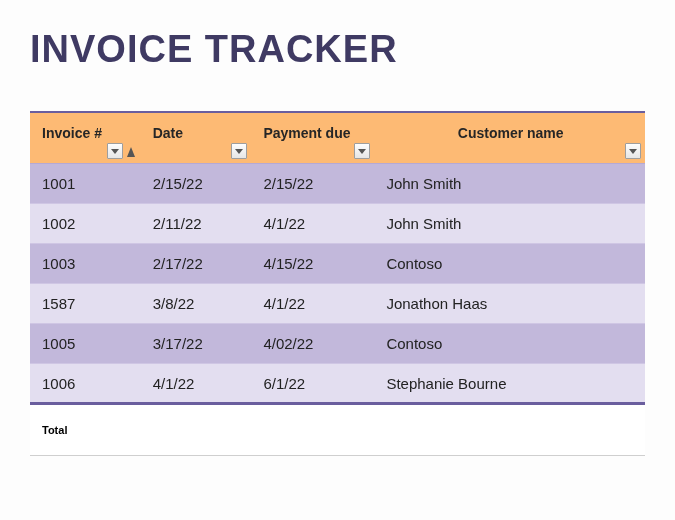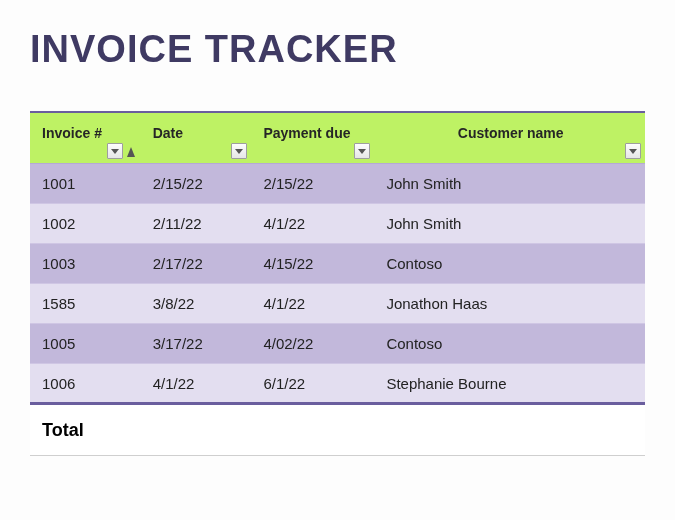--- a/index.html
+++ b/index.html
@@ -16,21 +16,21 @@
     letter-spacing: 1px;
     color: #3f3a63;
     margin-bottom: 40px;
   }
   table {
     width: 100%;
     border-collapse: collapse;
     border-top: 2px solid #6a5e9e;
   }
   thead th {
-    background: #bef264;
+    background: #fdba74;
     text-align: left;
     font-weight: 700;
     font-size: 14px;
     color: #262626;
     padding: 12px 10px 22px 12px;
     border-bottom: 1px solid #b5a9d4;
     position: relative;
     height: 40px;
     vertical-align: top;
   }
@@ -43,21 +43,21 @@
     height: 40px;
   }
   tbody tr.band-a td { background: #c2b8db; }
   tbody tr.band-b td { background: #e3def0; }
   td.center-c { text-align: left; }
   tfoot td {
     background: #fff;
     border-top: 3px solid #6a5e9e;
     border-bottom: 1px solid #cfcfcf;
     font-weight: 700;
-    font-size: 18px;
+    font-size: 11px;
     padding: 14px 12px;
     height: 52px;
   }
   col.c-inv  { width: 18%; }
   col.c-date { width: 18%; }
   col.c-due  { width: 20%; }
   col.c-cust { width: 44%; }
 
   .filter {
     position: absolute;
@@ -151,21 +151,21 @@
         <td>4/1/22</td>
         <td class="center-c">John Smith</td>
       </tr>
       <tr class="band-a">
         <td>1003</td>
         <td>2/17/22</td>
         <td>4/15/22</td>
         <td class="center-c">Contoso</td>
       </tr>
       <tr class="band-b">
-        <td>1585</td>
+        <td>1587</td>
         <td>3/8/22</td>
         <td>4/1/22</td>
         <td class="center-c">Jonathon Haas</td>
       </tr>
       <tr class="band-a">
         <td>1005</td>
         <td>3/17/22</td>
         <td>4/02/22</td>
         <td class="center-c">Contoso</td>
       </tr>

